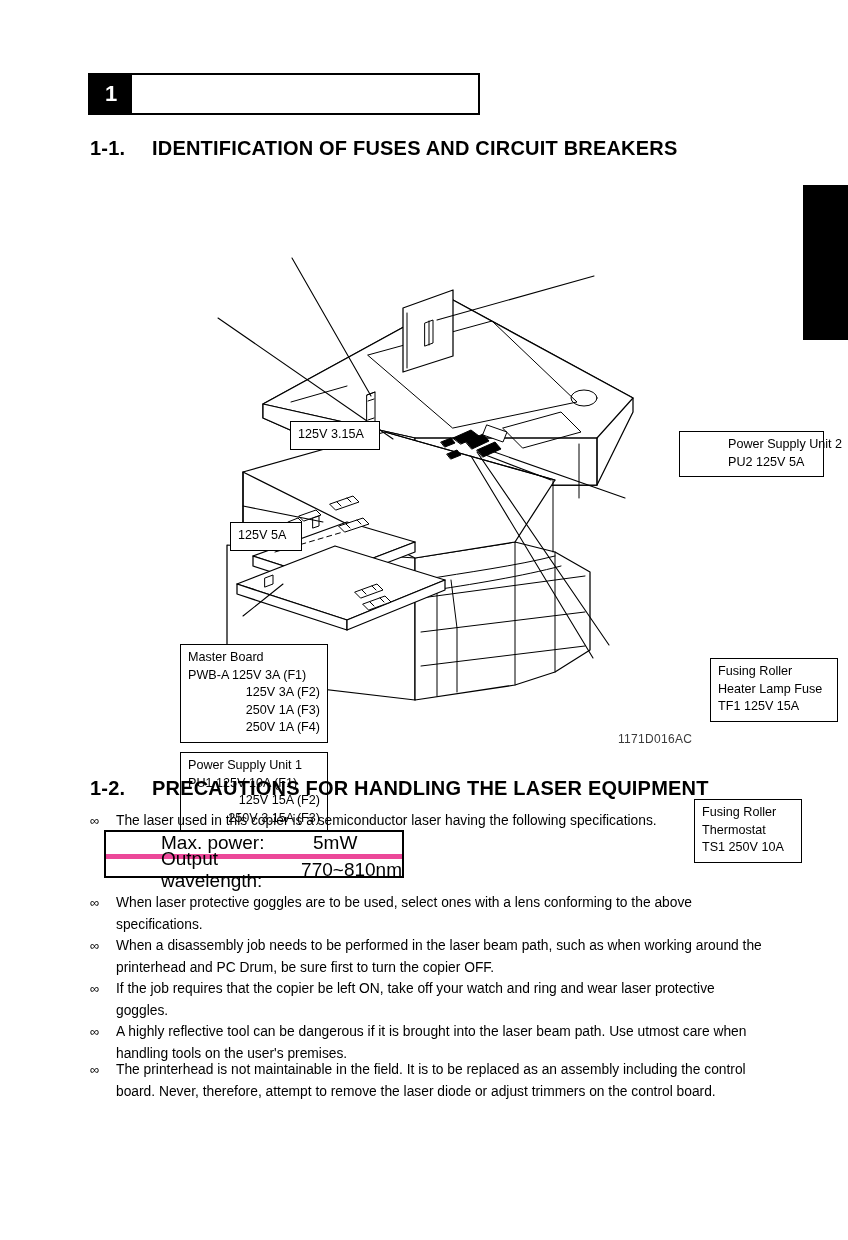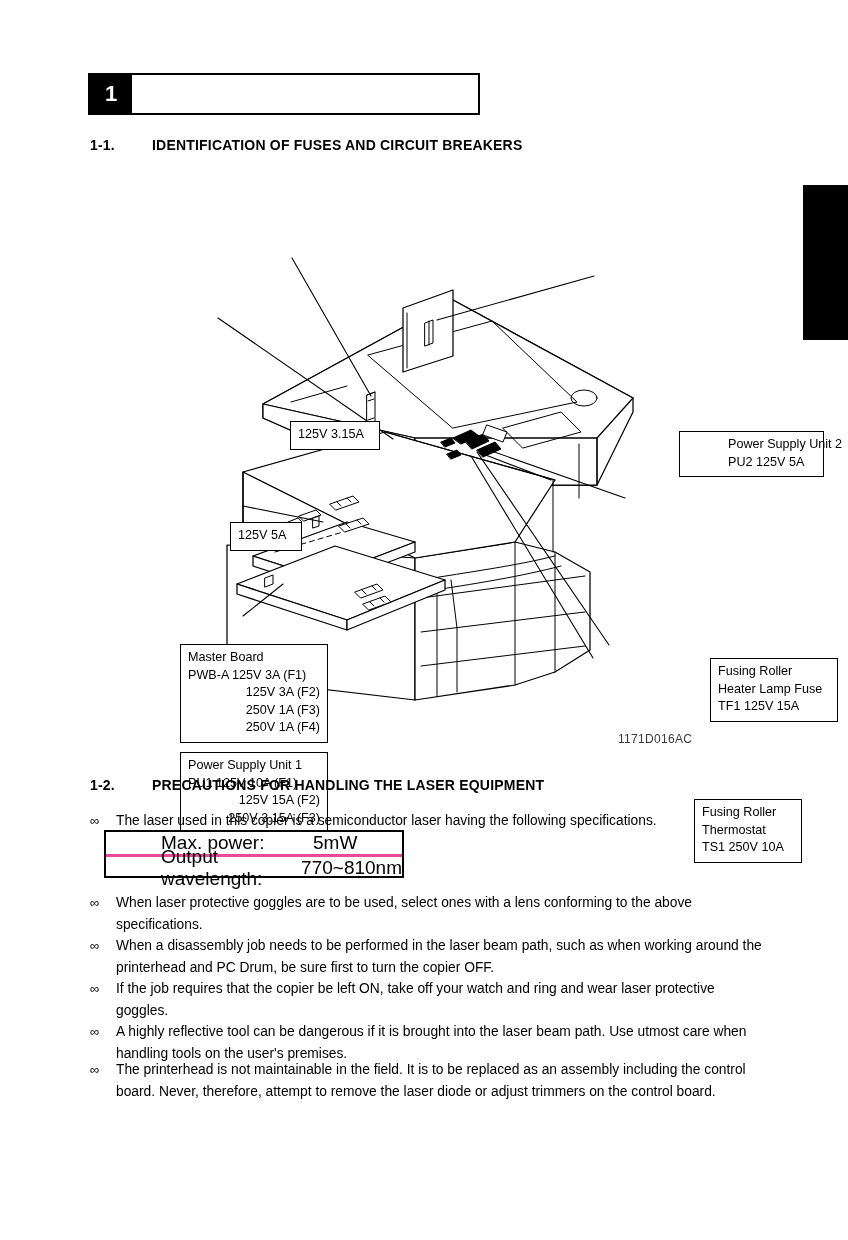--- a/index.html
+++ b/index.html
@@ -64,21 +64,21 @@
     display: flex;
     align-items: center;
     font-size: 22px;
     font-weight: bold;
     letter-spacing: 0.6px;
   }
 
   
   .section-head {
     position: absolute;
-    font-size: 14px;
+    font-size: 20px;
     font-weight: bold;
     letter-spacing: 0.2px;
     white-space: nowrap;
   }
   .section-head .sec-num {
     display: inline-block;
     width: 62px;
   }
   #sec-1-1 { left: 90px; top: 137px; }
   #sec-1-2 { left: 90px; top: 777px; }
@@ -136,21 +136,21 @@
     background: #ffffff;
   }
   #spec-table .spec-row {
     display: flex;
     height: 22px;
     align-items: center;
     font-size: 19px;
     padding-left: 48px;
   }
   #spec-table .spec-row.divided {
-    border-top: 3px solid #ec4899;
+    border-top: 5px solid #ec4899;
   }
   #spec-table .spec-label { width: 152px; padding-left: 7px; }
   #spec-table .spec-value { }
 
   
   .bullet {
     position: absolute;
     left: 90px;
     width: 672px;
     font-size: 13.8px;

